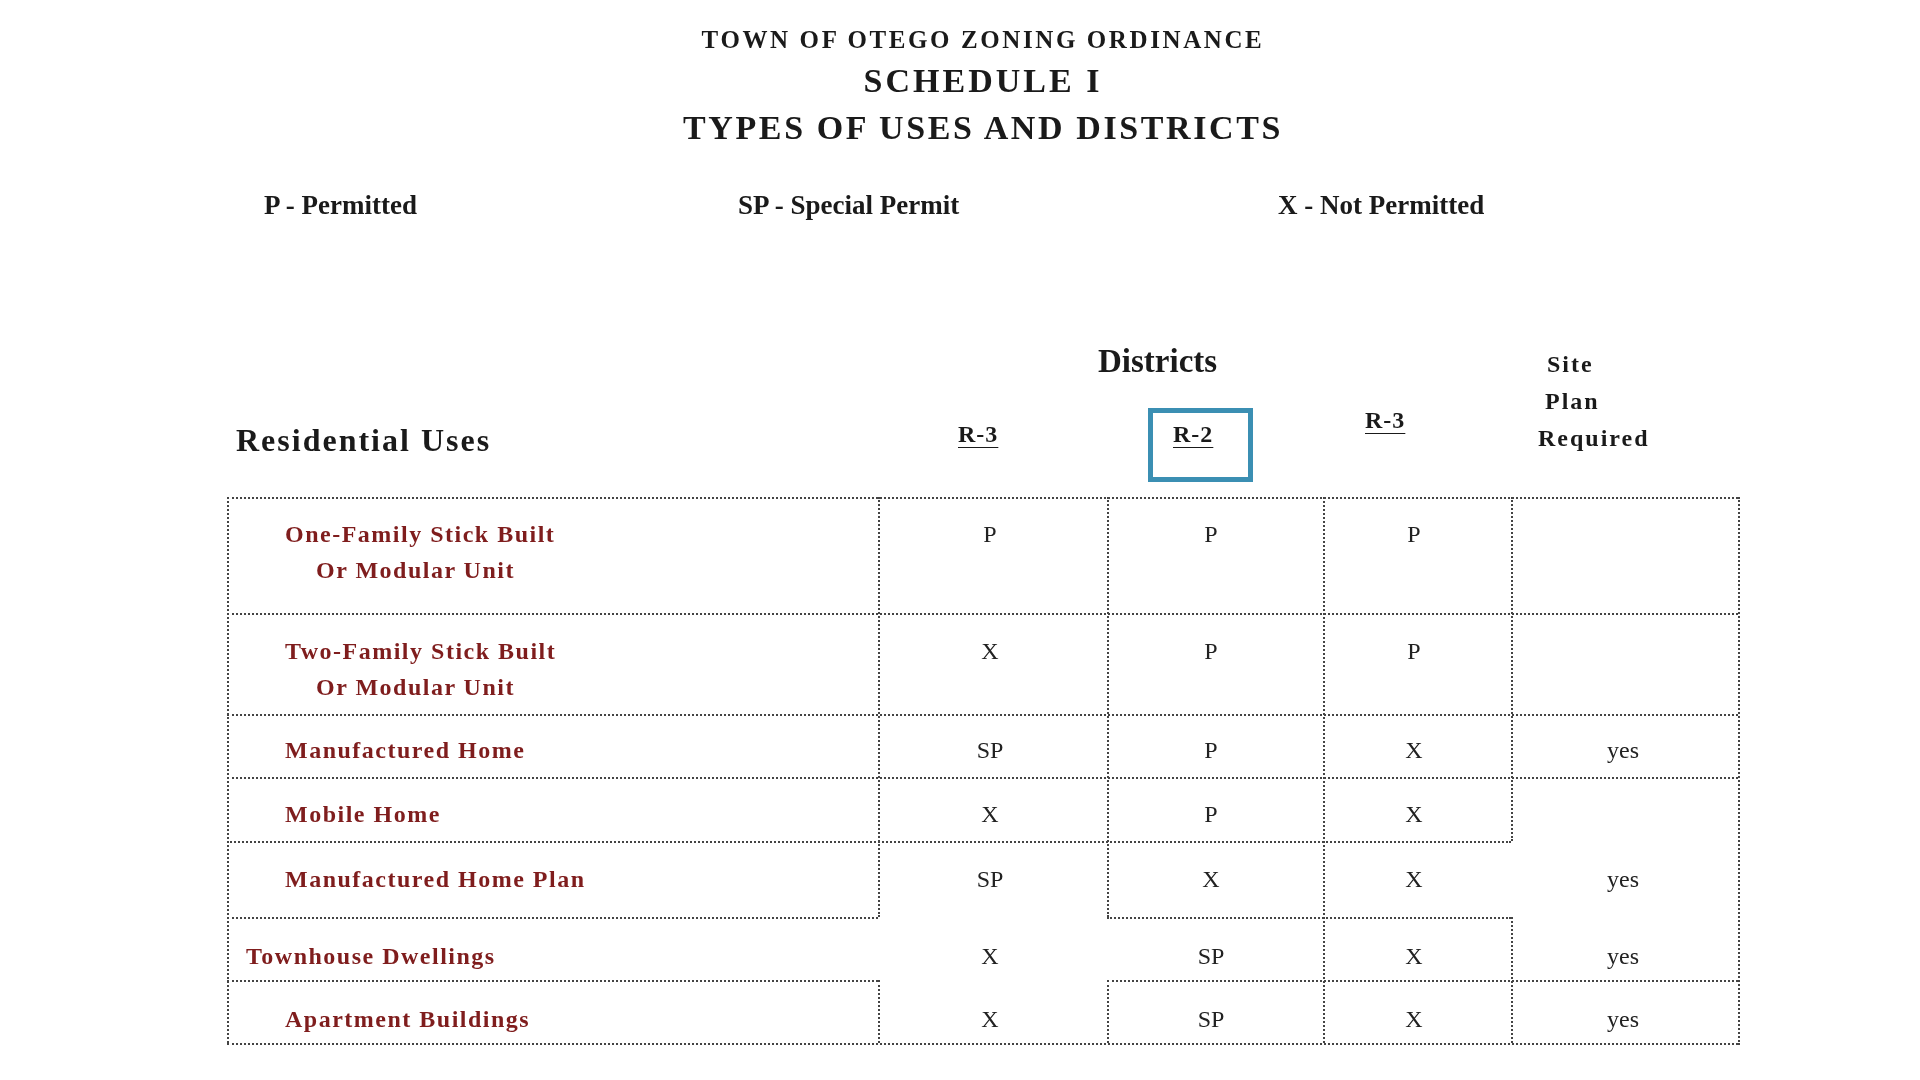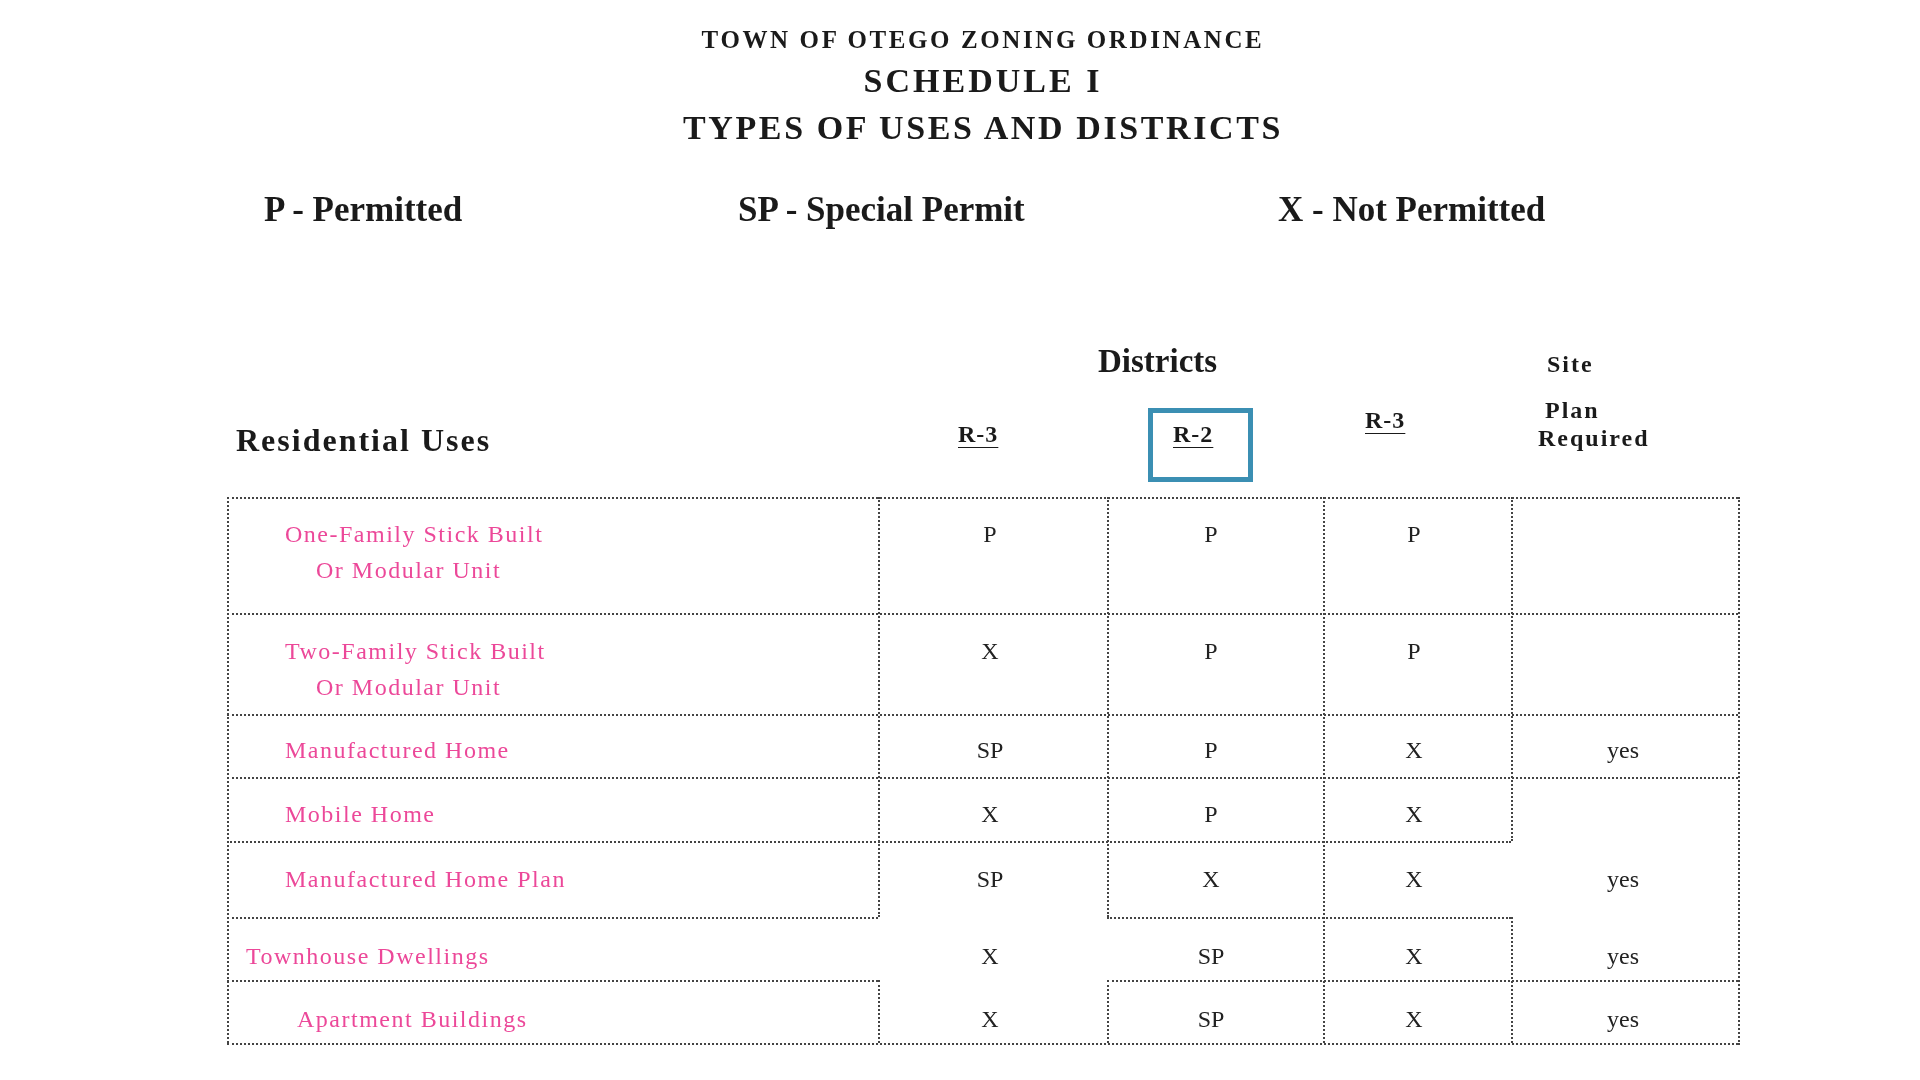--- a/index.html
+++ b/index.html
@@ -4,30 +4,30 @@
 <style>
   html, body { margin: 0; padding: 0; }
   body {
     width: 1920px; height: 1080px; background: #ffffff; position: relative; overflow: hidden;
     font-family: "Liberation Serif", "DejaVu Serif", serif; color: #1a1a1a;
   }
   .abs { position: absolute; white-space: nowrap; }
   .title-small { left: 0; width: 1966px; text-align: center; top: 26px; font-size: 25px; font-weight: bold; letter-spacing: 2.6px; }
   .title-mid { left: 0; width: 1966px; text-align: center; top: 62px; font-size: 34px; font-weight: bold; letter-spacing: 3px; }
   .title-big { left: 0; width: 1966px; text-align: center; top: 109px; font-size: 34px; font-weight: bold; letter-spacing: 2.6px; }
-  .legend { top: 190px; font-size: 35px; font-weight: bold; }
+  .legend { top: 190px; font-size: 27px; font-weight: bold; }
   .districts { left: 1098px; top: 343px; font-size: 33px; font-weight: bold; text-align: right; }
   .hdr { font-size: 32px; font-weight: bold; letter-spacing: 2px; }
   .rlabel { font-size: 24px; font-weight: bold; letter-spacing: 1px; text-decoration: underline; text-underline-offset: 5px; text-decoration-thickness: 1px; padding-right: 10px; }
   .r2box {
     position: absolute; left: 1148px; top: 408px; width: 95px; height: 64px;
     border: 5px solid #3b8fb3; box-sizing: content-box;
   }
   .site { font-size: 24px; font-weight: bold; letter-spacing: 2px; line-height: 37px; }
-  .cell { font-size: 24px; letter-spacing: 1.5px; color: #ec4899; }
+  .cell { font-size: 24px; letter-spacing: 1.5px; color: #7f1d1d; font-weight: bold; }
   .val { font-size: 24px; color: #222; text-align: center; width: 80px; }
   .hl { position: absolute; height: 0; border-top: 2px dotted #444; }
   .vl { position: absolute; width: 0; border-left: 2px dotted #444; }
 </style>
 </head>
 <body>
 
 <div class="abs title-small">TOWN OF OTEGO ZONING ORDINANCE</div>
 <div class="abs title-mid">SCHEDULE I</div>
 <div class="abs title-big">TYPES OF USES AND DISTRICTS</div>
@@ -40,21 +40,21 @@
 
 <div class="abs districts">Districts</div>
 <div class="abs hdr" style="left:236px; top:422px;">Residential Uses</div>
 
 <div class="abs rlabel" style="left:958px; top:421px;">R-3</div>
 <div class="r2box"></div>
 <div class="abs rlabel" style="left:1173px; top:421px;">R-2</div>
 <div class="abs rlabel" style="left:1365px; top:407px;">R-3</div>
 
 <div class="abs site" style="left:1547px; top:346px;">Site</div>
-<div class="abs site" style="left:1545px; top:392px;">Plan</div>
+<div class="abs site" style="left:1545px; top:383px;">Plan</div>
 <div class="abs site" style="left:1538px; top:420px;">Required</div>
 
 <div>
 
   <div class="hl" style="left:227px; width:1511px; top:497px;"></div>
   <div class="hl" style="left:227px; width:1511px; top:613px;"></div>
   <div class="hl" style="left:227px; width:1511px; top:714px;"></div>
   <div class="hl" style="left:227px; width:1511px; top:777px;"></div>
   <div class="hl" style="left:227px; width:1284px; top:841px;"></div>
   <div class="hl" style="left:227px; width:651px; top:917px;"></div>
@@ -118,18 +118,18 @@
 
 <div>
   <div class="abs cell" style="left:246px; top:943px;">Townhouse Dwellings</div>
   <div class="abs val" style="left:950px; top:943px;">X</div>
   <div class="abs val" style="left:1171px; top:943px;">SP</div>
   <div class="abs val" style="left:1374px; top:943px;">X</div>
   <div class="abs val" style="left:1583px; top:943px;">yes</div>
 </div>
 
 <div>
-  <div class="abs cell" style="left:285px; top:1006px;margin-left:12px;">Apartment Buildings</div>
+  <div class="abs cell" style="left:285px; top:1006px;">Apartment Buildings</div>
   <div class="abs val" style="left:950px; top:1006px;">X</div>
   <div class="abs val" style="left:1171px; top:1006px;">SP</div>
   <div class="abs val" style="left:1374px; top:1006px;">X</div>
   <div class="abs val" style="left:1583px; top:1006px;">yes</div>
 </div>
 
 </body></html>

